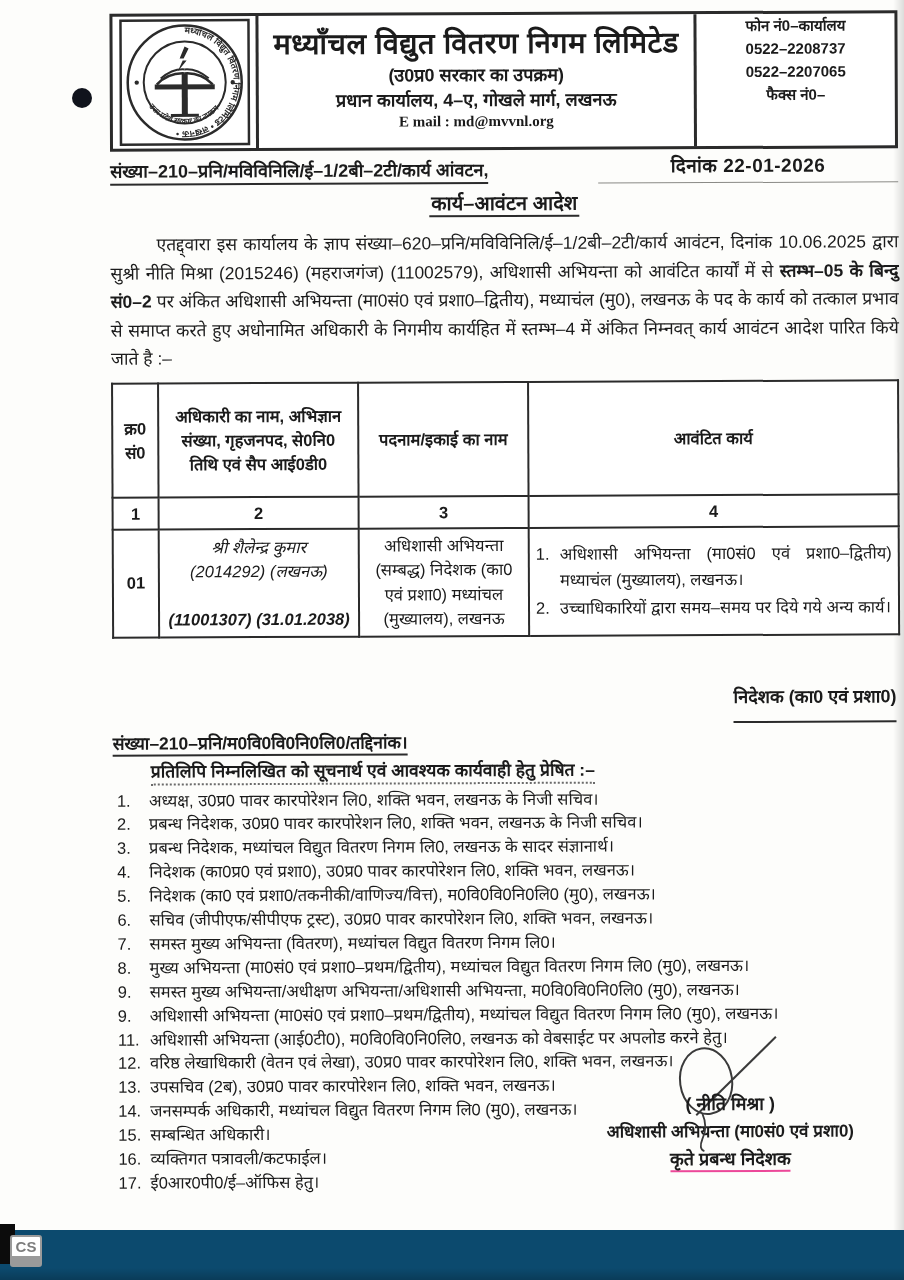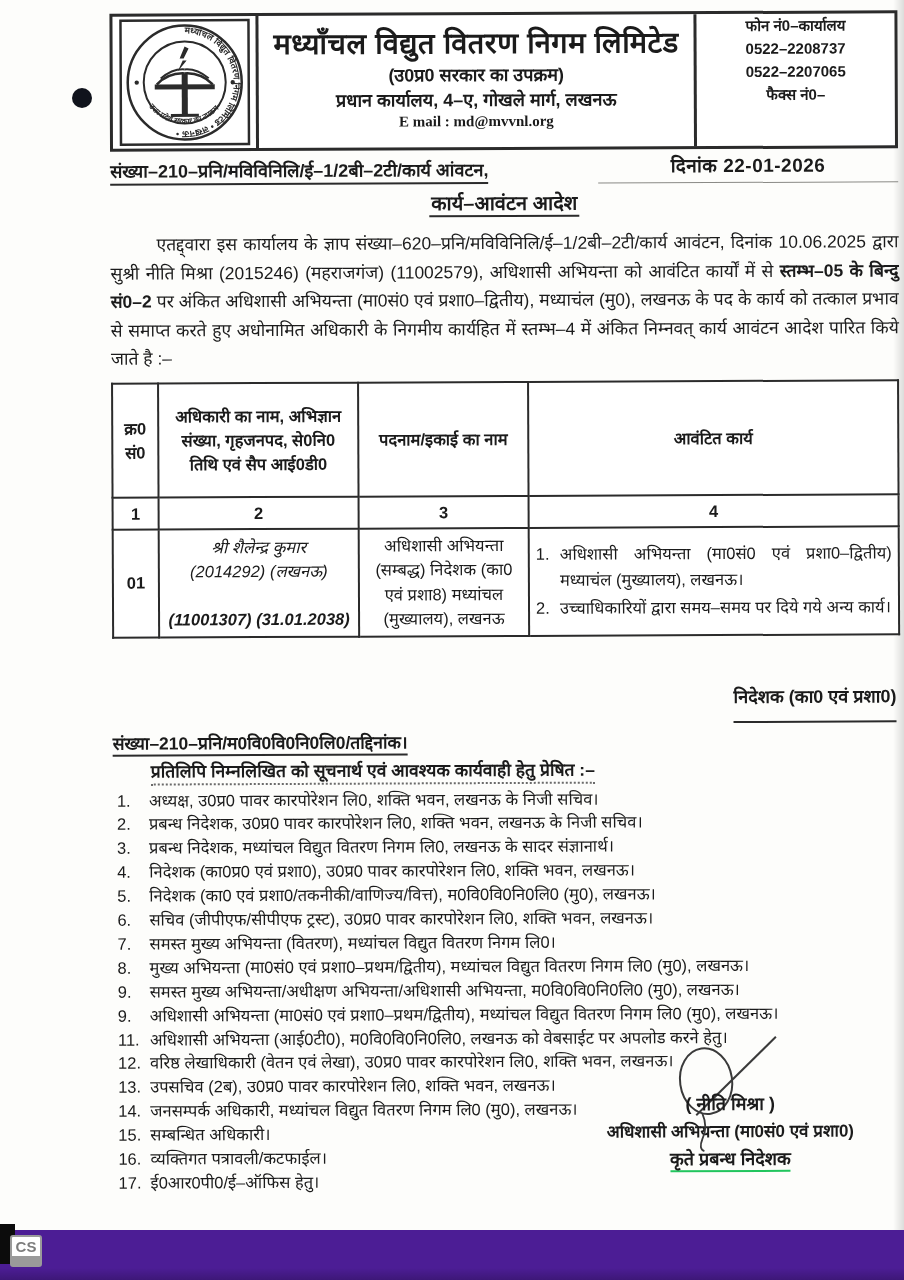--- a/index.html
+++ b/index.html
@@ -114,24 +114,24 @@
   .copy-item .num{width:36px;flex:none;padding-left:4px;}
   .copy-item .txt{flex:1;}
   
   .sig-block{
     position:absolute;top:1080px;right:2px;width:340px;text-align:center;
   }
   .sig-scribble{position:absolute;top:-58px;left:98px;}
   .sig-name{font-size:18px;font-weight:bold;position:relative;}
   .sig-desg{font-size:17px;font-weight:bold;margin-top:4px;}
   .sig-for{font-size:18px;font-weight:bold;margin-top:4px;}
-  .sig-for span{border-bottom:2px solid #22c55e;padding-bottom:1px;}
+  .sig-for span{border-bottom:2px solid #ec4899;padding-bottom:1px;}
   
   .cam-footer{
-    position:absolute;left:0;bottom:0;width:100%;height:50px;background:#4c1d95;
+    position:absolute;left:0;bottom:0;width:100%;height:50px;background:#0c4a6e;
   }
   .scan-artifact{
     position:absolute;left:0;top:-6px;width:15px;height:40px;background:#0c0c0c;
   }
   .cs-badge{
     position:absolute;left:10px;top:5px;width:32px;height:32px;
     border:2.5px solid #9a9a9a;border-radius:3px;
     font-size:15px;font-weight:bold;color:#7d7d7d;
     display:flex;align-items:flex-start;justify-content:center;
     background:linear-gradient(to bottom,#ffffff 68%,#9a9a9a 68%);
@@ -227,21 +227,21 @@
           <td class="c">3</td>
           <td class="c">4</td>
         </tr>
         <tr>
           <td class="c" style="font-weight:bold;">01</td>
           <td class="c cell-name">
             <div>श्री शैलेन्द्र कुमार</div>
             <div>(2014292) (लखनऊ)</div>
             <div class="b">(11001307) (31.01.2038)</div>
           </td>
-          <td class="c cell-desg">अधिशासी अभियन्ता (सम्बद्ध) निदेशक (का0 एवं प्रशा8) मध्यांचल (मुख्यालय), लखनऊ</td>
+          <td class="c cell-desg">अधिशासी अभियन्ता (सम्बद्ध) निदेशक (का0 एवं प्रशा0) मध्यांचल (मुख्यालय), लखनऊ</td>
           <td class="cell-works">
             <div class="work">
               <span class="work-num">1.</span>
               <span class="work-text">अधिशासी अभियन्ता (मा0सं0 एवं प्रशा0–द्वितीय) मध्याचंल (मुख्यालय), लखनऊ।</span>
             </div>
             <div class="work">
               <span class="work-num">2.</span>
               <span class="work-text">उच्चाधिकारियों द्वारा समय–समय पर दिये गये अन्य कार्य।</span>
             </div>
           </td>

